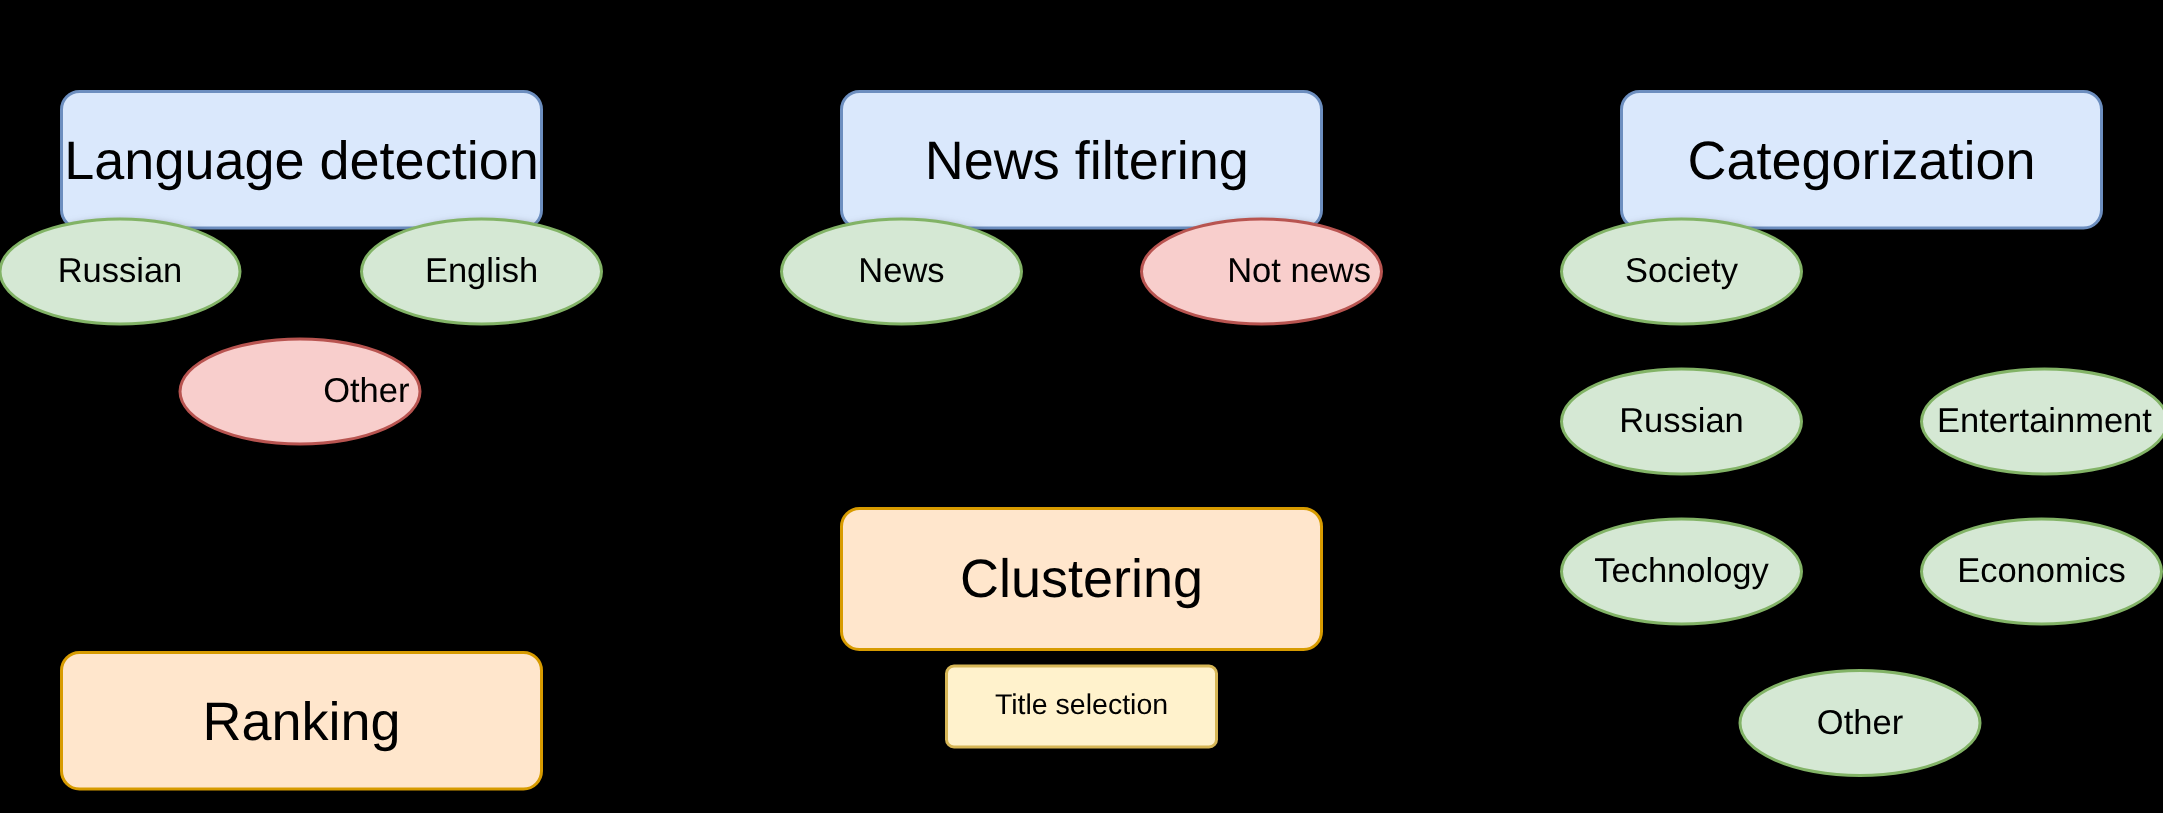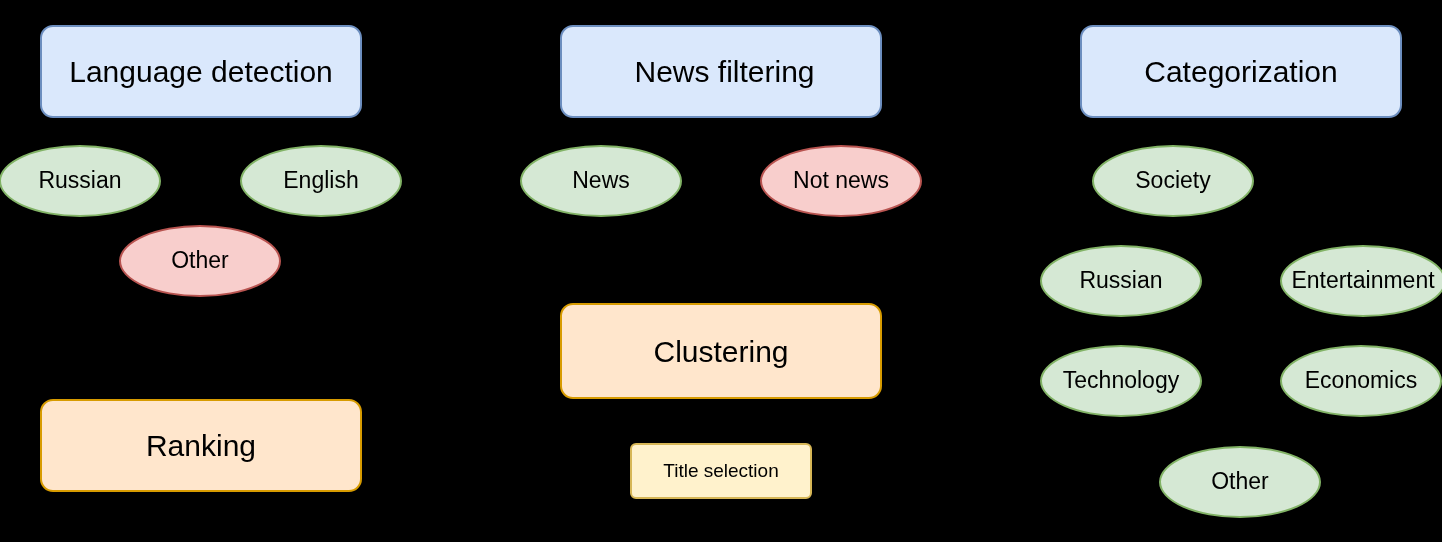--- a/index.html
+++ b/index.html
@@ -41,26 +41,26 @@
   }
   .ellipse {
     border-style: solid;
     border-width: 2px;
     border-radius: 50%;
   }
 
   
   .fill-blue   { background: #dae8fc; border-color: #6c8ebf; }
   .fill-green  { background: #d5e8d4; border-color: #82b366; }
-  .fill-pink   { background: #f8cecc; border-color: #b85450; }
+  .fill-pink   { background: #f8cecc; border-color: #b85450; justify-content: flex-end; }
   .fill-orange { background: #ffe6cc; border-color: #d79b00; }
   .fill-yellow { background: #fff2cc; border-color: #d6b656; }
 
   
-  .t-stage  { font-size: 30px; }
+  .t-stage  { font-size: 36px; margin-top: 35px; }
   .t-leaf   { font-size: 23px; }
   .t-small  { font-size: 19px; }
 </style>
 </head>
 <body>
 
 <div id="canvas">
 
   <div class="node box fill-blue t-stage" style="left:40px; top:25px; width:322px; height:93px;">
     <span class="label">Language detection</span>
@@ -99,21 +99,21 @@
   </div>
 
   <div class="node box fill-yellow t-small" style="left:630px; top:443px; width:182px; height:56px; border-radius:6px;">
     <span class="label">Title selection</span>
   </div>
 
   <div class="node box fill-blue t-stage" style="left:1080px; top:25px; width:322px; height:93px;text-align:right;">
     <span class="label">Categorization</span>
   </div>
 
-  <div class="node ellipse fill-green t-leaf" style="left:1092px; top:145px; width:162px; height:72px;">
+  <div class="node ellipse fill-green t-leaf" style="left:1040px; top:145px; width:162px; height:72px;">
     <span class="label">Society</span>
   </div>
 
 
   <div class="node ellipse fill-green t-leaf" style="left:1040px; top:245px; width:162px; height:72px;">
     <span class="label">Russian</span>
   </div>
 
   <div class="node ellipse fill-green t-leaf" style="left:1280px; top:245px; width:166px; height:72px;">
     <span class="label">Entertainment</span>

